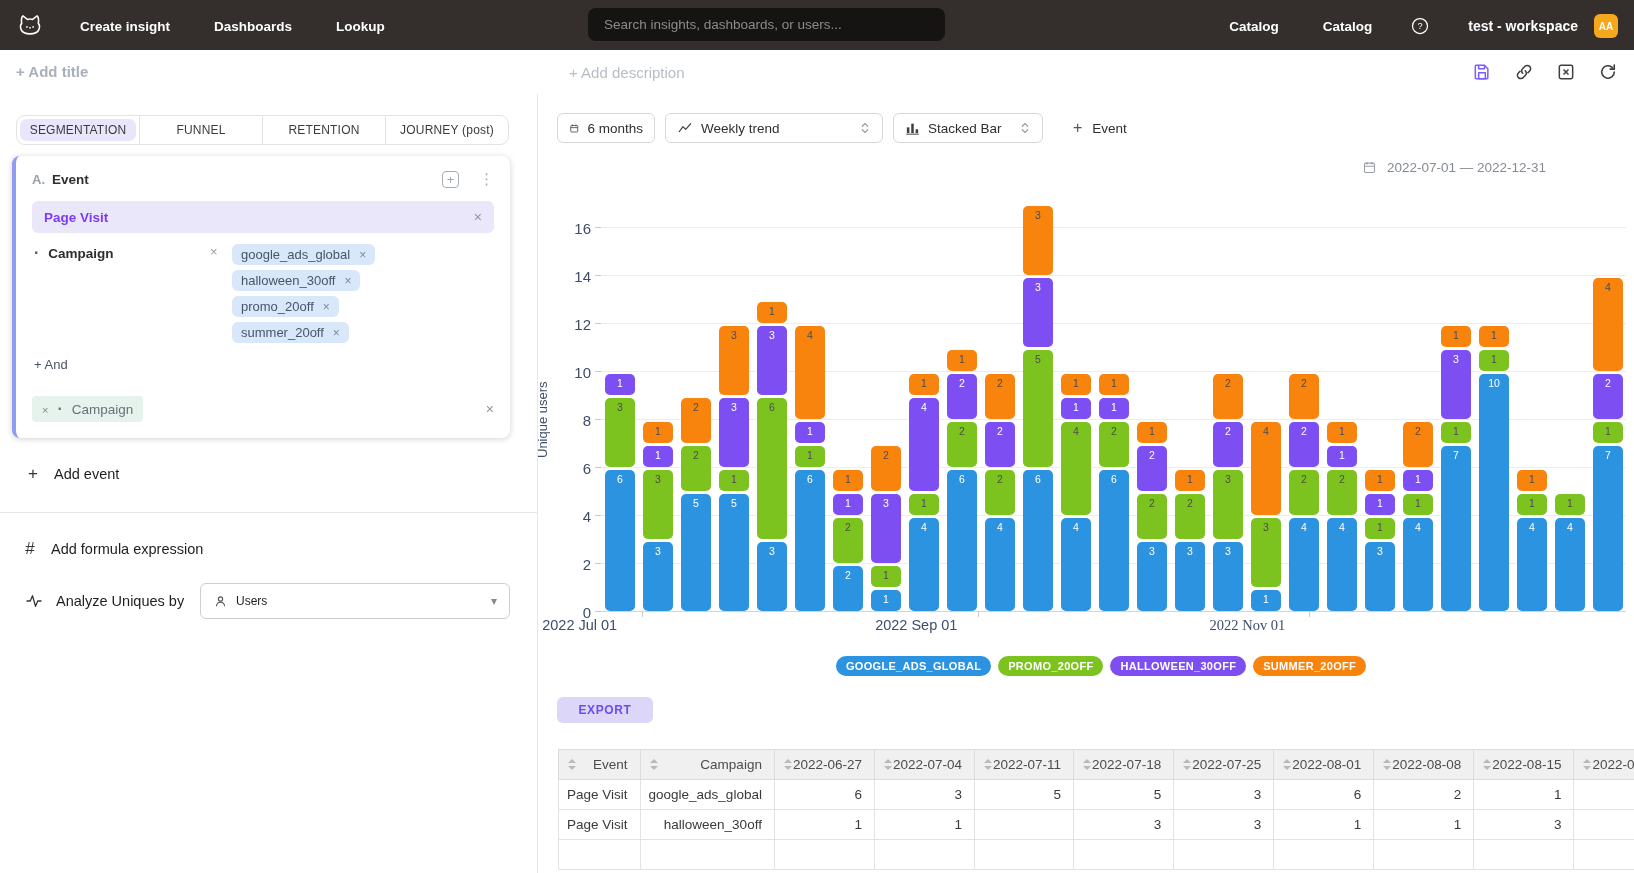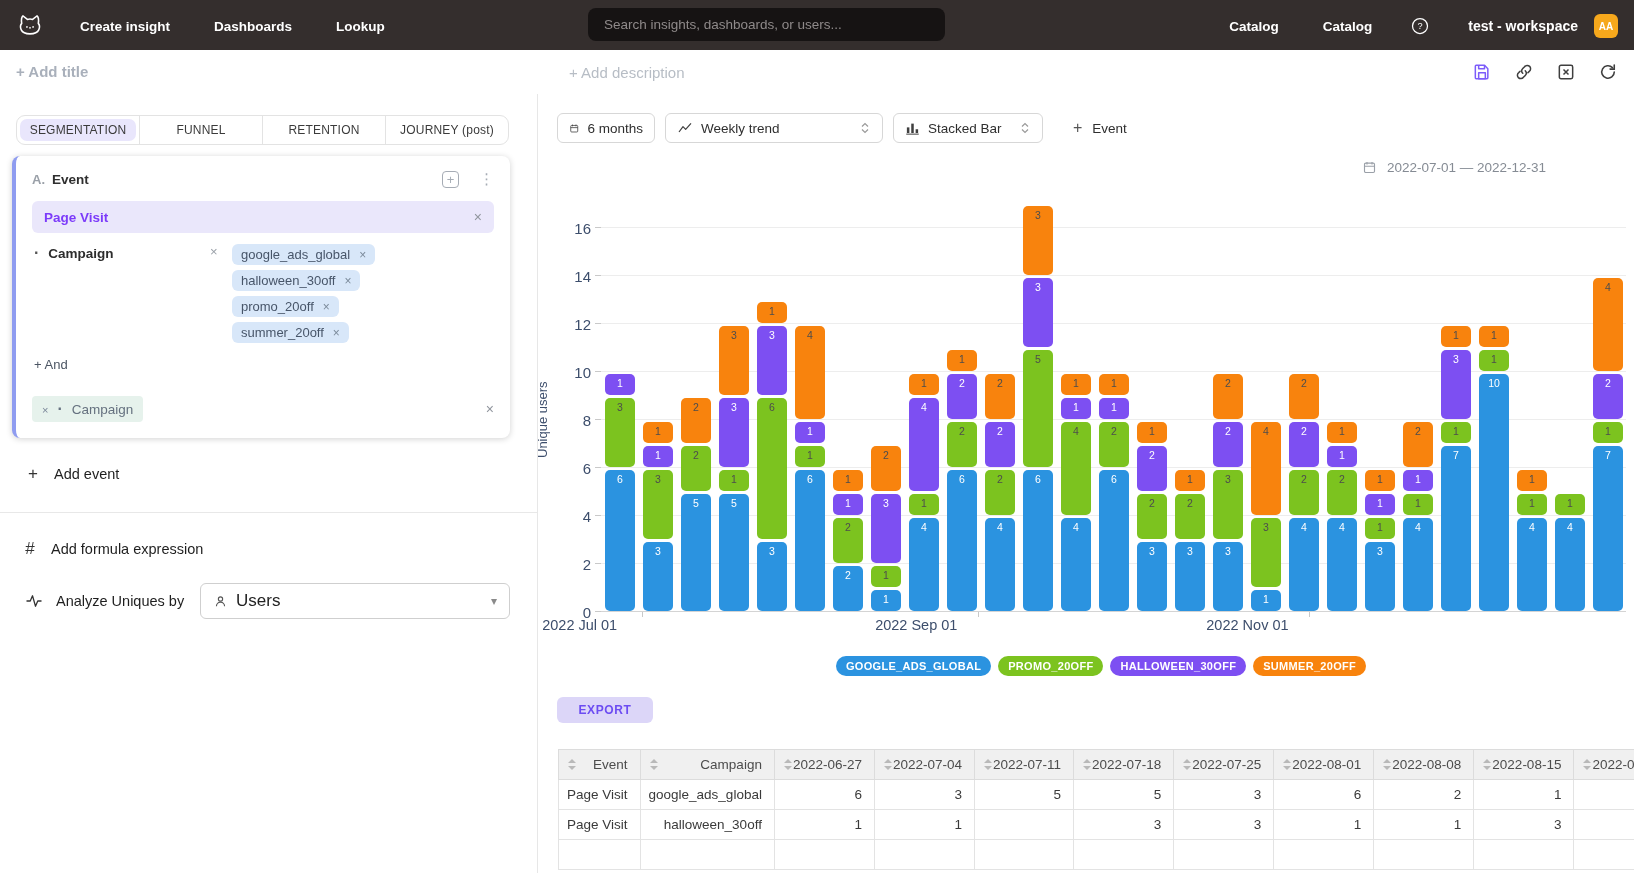--- a/index.html
+++ b/index.html
@@ -80,21 +80,21 @@
              font-weight:700; font-size:13.5px; color:#2b2f36; cursor:pointer; }
 
   .side-action { display:flex; align-items:center; gap:13px; margin:26px 0 0 25px;
                  font-size:14.5px; color:#1f1f1f; cursor:pointer; }
   .side-action .ico { font-size:17px; color:#333; width:16px; text-align:center; }
   .side-divider { margin-top:28px; border-top:1px solid #e8e8e8; }
   .analyze-row { display:flex; align-items:center; margin:24px 27px 0 25px; }
   .analyze-label { display:flex; align-items:center; gap:13px; font-size:14.5px; color:#1f1f1f; }
   .users-select { margin-left:auto; width:310px; height:36px; border:1px solid #cfcfcf; border-radius:6px;
                   display:flex; align-items:center; padding:0 12px; gap:8px; cursor:pointer; background:#fff; }
-  .users-select .val { font-size:17px; color:#222; }
+  .users-select .val { font-size:12px; color:#222; }
   .users-select .caret { margin-left:auto; color:#8a8a8a; font-size:12px; }
 
   
   .main { position:absolute; top:94px; left:539px; width:1095px; bottom:0; }
   .toolbar { position:absolute; top:19px; left:18px; display:flex; gap:10px; align-items:center; }
   .tool { height:30px; border:1px solid #d7d7d7; border-radius:6px; background:#fff;
           display:flex; align-items:center; gap:8px; padding:0 11px; font-size:13.5px;
           color:#2f2f2f; cursor:pointer; white-space:nowrap; }
   .tool .unfold { margin-left:10px; }
   .more-btn { display:flex; align-items:center; gap:10px; margin-left:20px; font-size:13.5px;
@@ -732,21 +732,21 @@
           <div class="seg" style="height: 93px; background: rgb(248, 131, 13);">
             <span class="seg-label" style="color: rgb(77, 77, 77);">4</span>
           </div>
         </div>
         <div class="xtick" style="left: 40.7143px;"></div>
         <div class="xtick" style="left: 377.286px;"></div>
         <div class="xtick" style="left: 708.429px;"></div>
       </div>
   <div class="xlabel" style="left: 40.7143px;">2022 Jul 01</div>
       <div class="xlabel" style="left: 377.286px;">2022 Sep 01</div>
-      <div class="xlabel" style="left: 708.429px;">2022 Nov 01</div>
+      <div class="xlabel" style="left: 708.429px; font-family: Liberation Serif, serif;">2022 Nov 01</div>
     </div>
 
   <div class="legend">
       <span class="pill" style="background: rgb(43, 147, 224);">GOOGLE_ADS_GLOBAL</span>
       <span class="pill" style="background: rgb(124, 195, 31);">PROMO_20OFF</span>
       <span class="pill" style="background: rgb(125, 79, 242);">HALLOWEEN_30OFF</span>
       <span class="pill" style="background: rgb(248, 131, 13);">SUMMER_20OFF</span>
     </div>
 
   <button class="export-btn">EXPORT</button>

